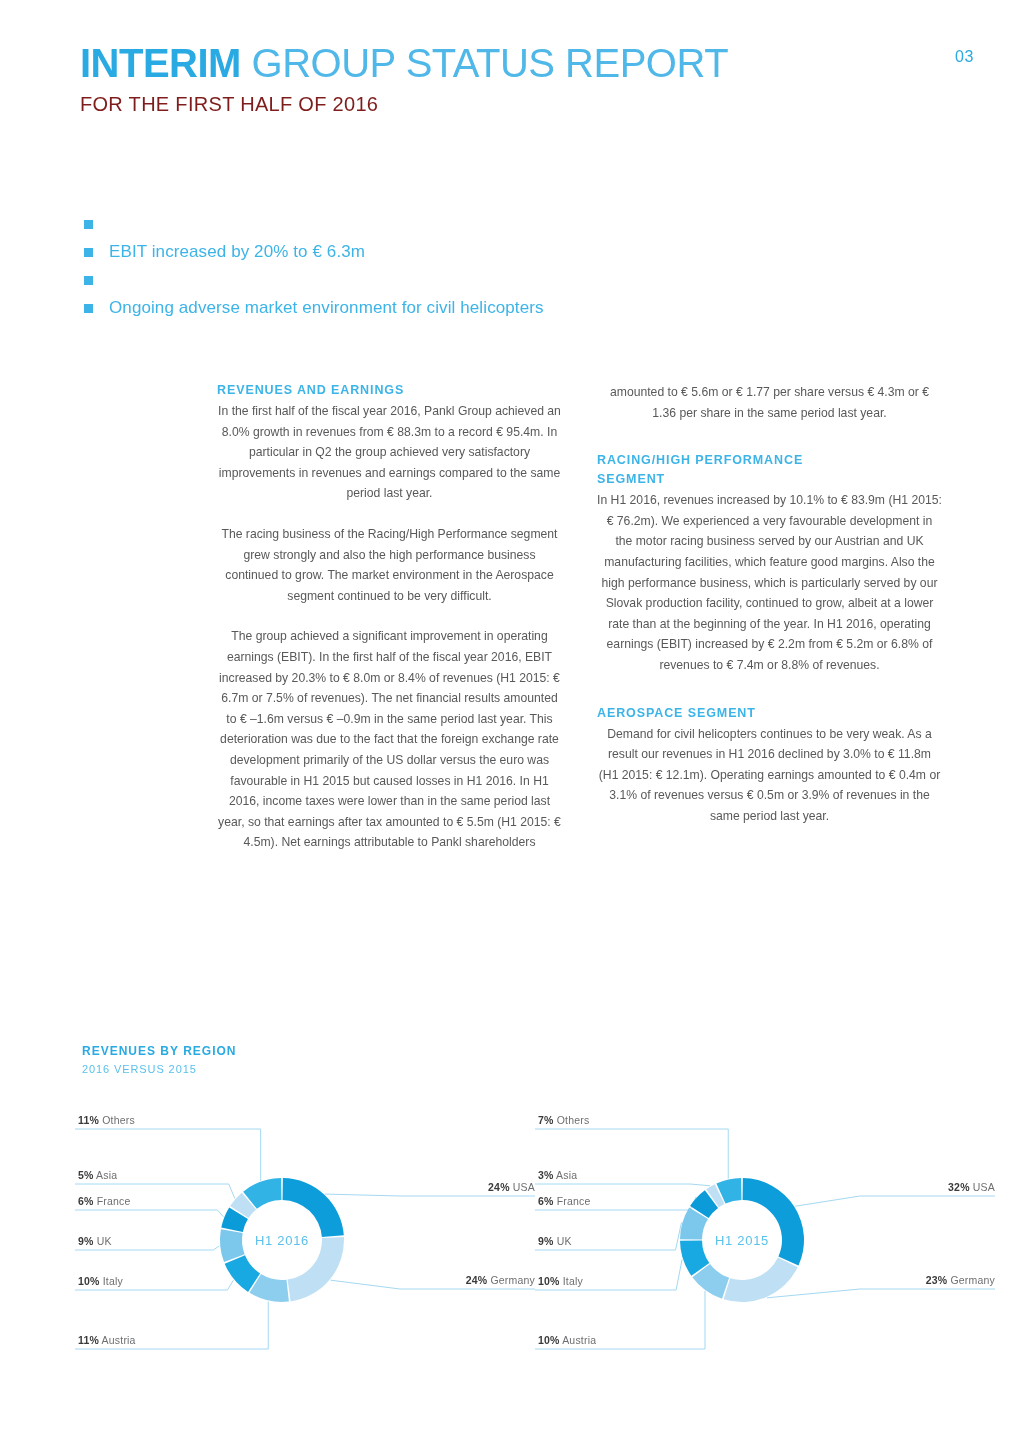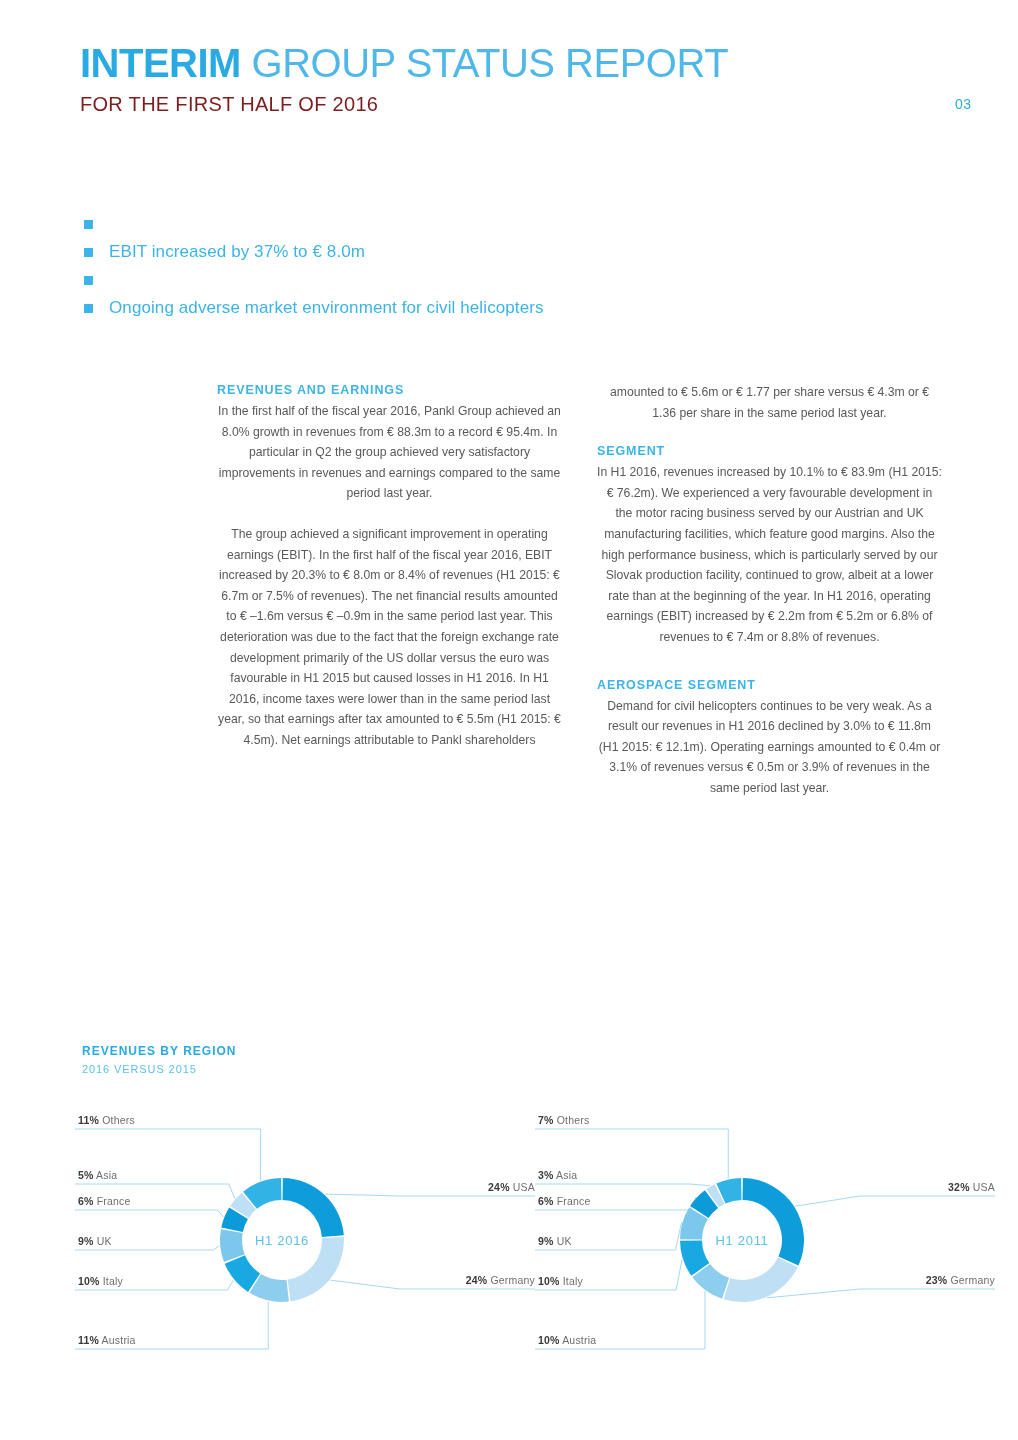--- a/index.html
+++ b/index.html
@@ -11,24 +11,23 @@
     font-family: "Liberation Sans", sans-serif;
     position: relative;
     overflow: hidden;
   }
 
   
   .page-number {
     position: absolute;
     top: 48px;
     left: 955px;
-    font-size: 14px;
+    font-size: 16px;
     color: #29aae2;
     letter-spacing: 0.5px;
-    margin-top: 48px;
   }
 
   .title-block {
     position: absolute;
     top: 40px;
     left: 80px;
   }
   .title-main {
     font-size: 40px;
     line-height: 46px;
@@ -175,39 +174,41 @@
   <div class="title-main"><span class="strong">INTERIM</span> <span class="light">GROUP STATUS REPORT</span></div>
   <div class="title-sub">FOR THE FIRST HALF OF 2016</div>
 </div>
 
 <div class="bullets">
   <div class="bullet-row">
     <span class="bullet-square"></span>
   </div>
   <div class="bullet-row">
     <span class="bullet-square"></span>
-    <span class="bullet-text">EBIT increased by 37% to € 8.0m</span>
+    <span class="bullet-text">EBIT increased by 20% to € 6.3m</span>
   </div>
   <div class="bullet-row">
     <span class="bullet-square"></span>
   </div>
   <div class="bullet-row">
     <span class="bullet-square"></span>
     <span class="bullet-text">Ongoing adverse market environment for civil helicopters</span>
   </div>
 </div>
 
 <div class="col col-left">
   <div class="sec-head">REVENUES AND EARNINGS</div>
   <div class="para">In the first half of the fiscal year 2016, Pankl Group achieved an 8.0% growth in revenues from € 88.3m to a record € 95.4m. In particular in Q2 the group achieved very satisfactory improvements in revenues and earnings compared to the same period last year.</div>
+  <div class="para">The racing business of the Racing/High Performance segment grew strongly and also the high performance business continued to grow. The market environment in the Aerospace segment continued to be very difficult.</div>
   <div class="para tight">The group achieved a significant improvement in operating earnings (EBIT). In the first half of the fiscal year 2016, EBIT increased by 20.3% to € 8.0m or 8.4% of revenues (H1 2015: € 6.7m or 7.5% of revenues). The net financial results amounted to € –1.6m versus € –0.9m in the same period last year. This deterioration was due to the fact that the foreign exchange rate development primarily of the US dollar versus the euro was favourable in H1 2015 but caused losses in H1 2016. In H1 2016, income taxes were lower than in the same period last year, so that earnings after tax amounted to € 5.5m (H1 2015: € 4.5m). Net earnings attributable to Pankl shareholders</div>
 </div>
 
 <div class="col col-right">
   <div class="para">amounted to € 5.6m or € 1.77 per share versus € 4.3m or € 1.36 per share in the same period last year.</div>
+  <div class="sec-head spaced">RACING/HIGH PERFORMANCE</div>
   <div class="sec-head">SEGMENT</div>
   <div class="para">In H1 2016, revenues increased by 10.1% to € 83.9m (H1 2015: € 76.2m). We experienced a very favourable development in the motor racing business served by our Austrian and UK manufacturing facilities, which feature good margins. Also the high performance business, which is particularly served by our Slovak production facility, continued to grow, albeit at a lower rate than at the beginning of the year. In H1 2016, operating earnings (EBIT) increased by € 2.2m from € 5.2m or 6.8% of revenues to € 7.4m or 8.8% of revenues.</div>
   <div class="sec-head spaced">AEROSPACE SEGMENT</div>
   <div class="para tight">Demand for civil helicopters continues to be very weak. As a result our revenues in H1 2016 declined by 3.0% to € 11.8m (H1 2015: € 12.1m). Operating earnings amounted to € 0.4m or 3.1% of revenues versus € 0.5m or 3.9% of revenues in the same period last year.</div>
 </div>
 
 <div class="chart-section">
   <div class="chart-title">REVENUES BY REGION</div>
   <div class="chart-subtitle">2016 VERSUS 2015</div>
 
@@ -263,21 +264,21 @@
           <path d="M 212.86565518102702 76.00604351142314 A 62 62 0 0 1 268.46238696998296 163.6124746491216 L 248.42734643224708 154.52417719298168 A 40 40 0 0 0 212.55848721356583 98.00389903962784 Z" fill="#0d9ddb"></path>
           <path d="M 267.72523087054833 165.1790111009228 A 62 62 0 0 1 193.6661008972691 197.2272584515853 L 200.17167799823812 176.21113448489376 A 40 40 0 0 0 247.9517618519667 155.5348458715631 Z" fill="#bfe0f4"></path>
           <path d="M 192.01952689570828 196.69225412717316 A 62 62 0 0 1 162.35465500117851 175.13946310796632 L 179.97074516205066 161.96094394062345 A 40 40 0 0 0 199.10937219077954 175.86597040462783 Z" fill="#8dcdee"></path>
           <path d="M 161.33701630322204 173.73880360252718 A 62 62 0 0 1 150.00604351142314 138.86565518102702 L 172.00389903962784 138.55848721356583 A 40 40 0 0 0 179.31420406659487 161.05729264679172 Z" fill="#19a9e2"></path>
           <path d="M 150.00604351142314 137.134344818973 A 62 62 0 0 1 159.19293008313102 105.51287382985515 L 177.93092263427806 117.04056376119686 A 40 40 0 0 0 172.00389903962784 137.4415127864342 Z" fill="#7cc7ec"></path>
           <path d="M 160.12061256554438 104.05108014346189 A 62 62 0 0 1 174.86053689203368 88.35465500117853 L 188.03905605937655 105.97074516205066 A 40 40 0 0 0 178.52942746164152 116.097471060298 Z" fill="#0b9bd9"></path>
           <path d="M 176.26119639747282 87.33701630322204 A 62 62 0 0 1 184.82098889907718 82.27476912945166 L 194.4651541284369 102.04823814803333 A 40 40 0 0 0 188.94270735320828 105.31420406659487 Z" fill="#bfe0f4"></path>
           <path d="M 186.3875253508784 81.53761303001703 A 62 62 0 0 1 211.13434481897298 76.00604351142314 L 211.44151278643417 98.00389903962784 A 40 40 0 0 0 195.47582280701832 101.57265356775292 Z" fill="#31b3e6"></path>
         </g>
     </svg>
-    <div class="center-label" style="left:212px; top:138px;">H1 2011</div>
+    <div class="center-label" style="left:212px; top:138px;">H1 2015</div>
     <div class="labels">
         <div class="lbl right" style="right: 5px; top: 79px; margin-left: 23px;"><b>32%</b><span class="name"> USA</span></div>
         <div class="lbl right" style="right: 5px; top: 172px;"><b>23%</b><span class="name"> Germany</span></div>
         <div class="lbl" style="left: 8px; top: 232px;"><b>10%</b><span class="name"> Austria</span></div>
         <div class="lbl" style="left: 8px; top: 173px;"><b>10%</b><span class="name"> Italy</span></div>
         <div class="lbl" style="left: 8px; top: 133px;"><b>9%</b><span class="name"> UK</span></div>
         <div class="lbl" style="left: 8px; top: 93px;"><b>6%</b><span class="name"> France</span></div>
         <div class="lbl" style="left: 8px; top: 67px;"><b>3%</b><span class="name"> Asia</span></div>
         <div class="lbl" style="left: 8px; top: 12px;"><b>7%</b><span class="name"> Others</span></div>
       </div>

